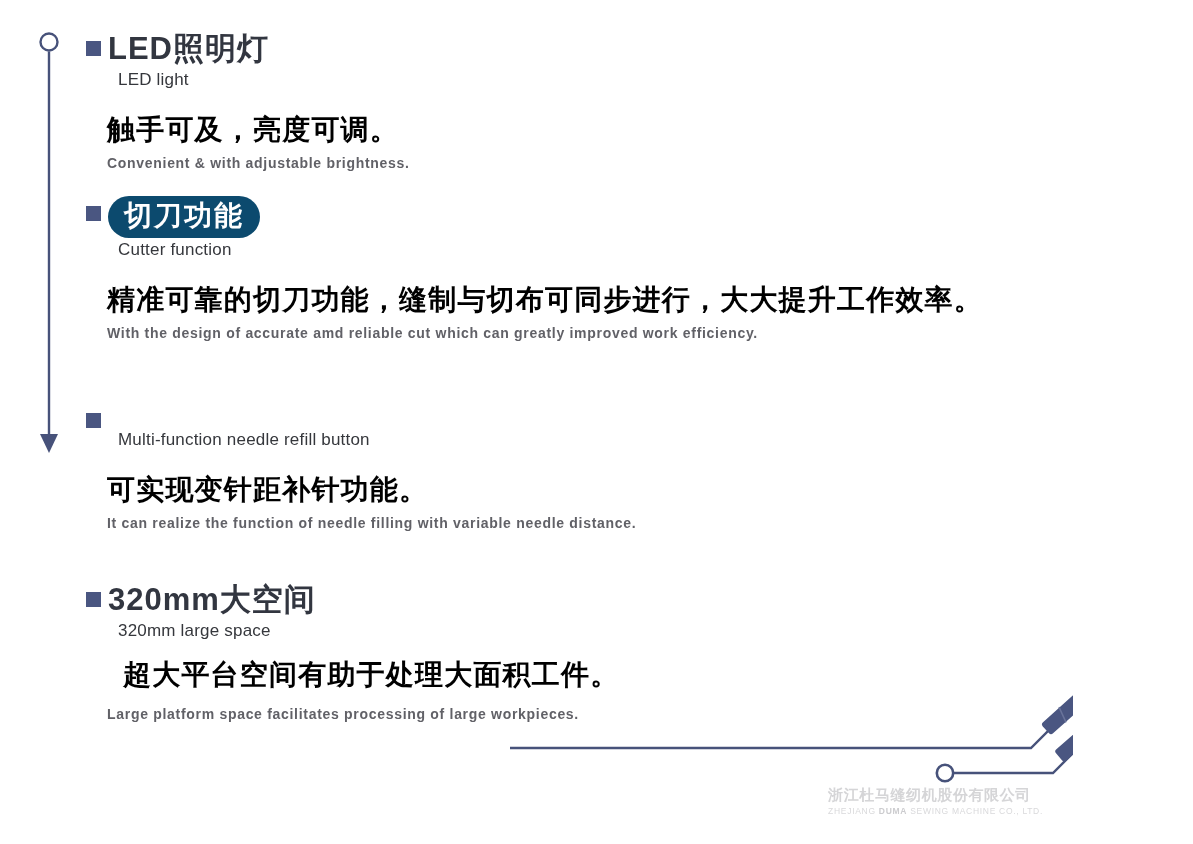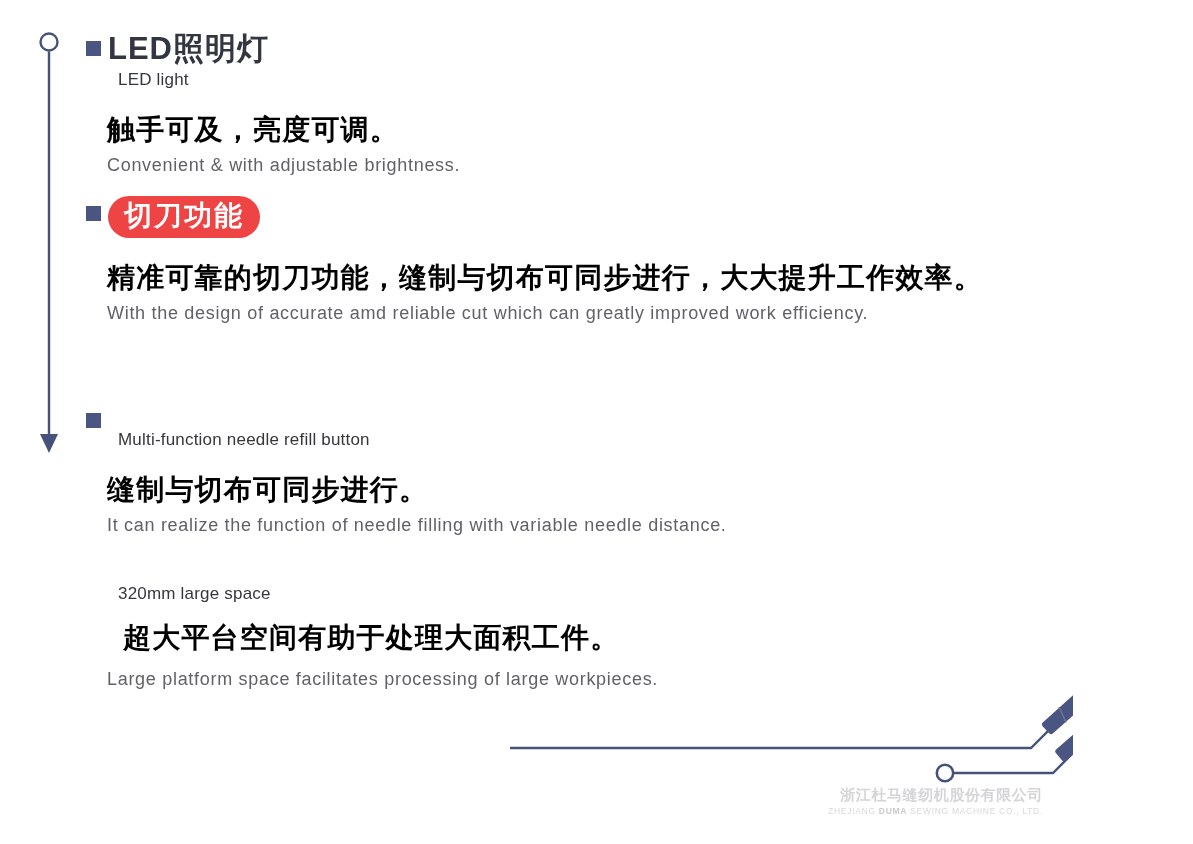--- a/index.html
+++ b/index.html
@@ -38,21 +38,21 @@
   .title {
     margin: 0;
     font-size: 31px;
     line-height: 1.18;
     font-weight: bold;
     color: #323640;
     letter-spacing: 1px;
     white-space: nowrap;
   }
   .title.pill {
-    background: #ef4444;
+    background: #0c4a6e;
     color: #ffffff;
     font-size: 28px;
     line-height: 1;
     padding: 6px 16px 8px 16px;
     border-radius: 21px;
     letter-spacing: 2px;
   }
   .subtitle {
     margin: 2px 0 0 32px;
     font-size: 17px;
@@ -64,33 +64,34 @@
     margin: 21px 0 0 21px;
     font-size: 28px;
     font-weight: bold;
     color: #000000;
     letter-spacing: 1.2px;
     white-space: nowrap;
   }
   .feature.s4 .desc-cn { margin-top: 15px; margin-left: 37px; }
   .desc-en {
     margin: 6px 0 0 21px;
-    font-size: 18px;
+    font-size: 14px;
     color: #616167;
     letter-spacing: 0.7px;
     white-space: nowrap;
+    font-weight: bold;
   }
   .feature.s4 .desc-en { margin-top: 12px; }
 
   
   .company {
     position: absolute;
     right: 30px;
     top: 786px;
-    text-align: right;
+    text-align: left;
   }
   .company-cn {
     font-size: 15px;
     font-weight: bold;
     color: #d5d5d7;
     letter-spacing: 0.6px;
     white-space: nowrap;
   }
   .company-en {
     margin-top: 1px;
@@ -140,34 +141,39 @@
     <div class="subtitle">LED light</div>
     <div class="desc-cn">触手可及，亮度可调。</div>
     <div class="desc-en">Convenient &amp; with adjustable brightness.</div>
   </section>
 
   <section class="feature s2">
     <div class="head-row">
       <span class="bullet"></span>
       <h2 class="title pill">切刀功能</h2>
     </div>
+    <div class="subtitle">Cutter function</div>
     <div class="desc-cn">精准可靠的切刀功能，缝制与切布可同步进行，大大提升工作效率。</div>
     <div class="desc-en">With the design of accurate amd reliable cut which can greatly improved work efficiency.</div>
   </section>
 
   <section class="feature s3">
     <div class="head-row">
       <span class="bullet"></span>
     </div>
     <div class="subtitle">Multi-function needle refill button</div>
-    <div class="desc-cn">缝制与切布可同步进行。</div>
+    <div class="desc-cn">可实现变针距补针功能。</div>
     <div class="desc-en">It can realize the function of needle filling with variable needle distance.</div>
   </section>
 
   <section class="feature s4">
+    <div class="head-row">
+      <span class="bullet"></span>
+      <h2 class="title">320mm大空间</h2>
+    </div>
     <div class="subtitle">320mm large space</div>
     <div class="desc-cn">超大平台空间有助于处理大面积工件。</div>
     <div class="desc-en">Large platform space facilitates processing of large workpieces.</div>
   </section>
 
   <div class="company">
     <div class="company-cn">浙江杜马缝纫机股份有限公司</div>
     <div class="company-en"><span>ZHEJIANG </span><span class="brand">DUMA</span><span> SEWING MACHINE CO., LTD.</span></div>
   </div>
 

